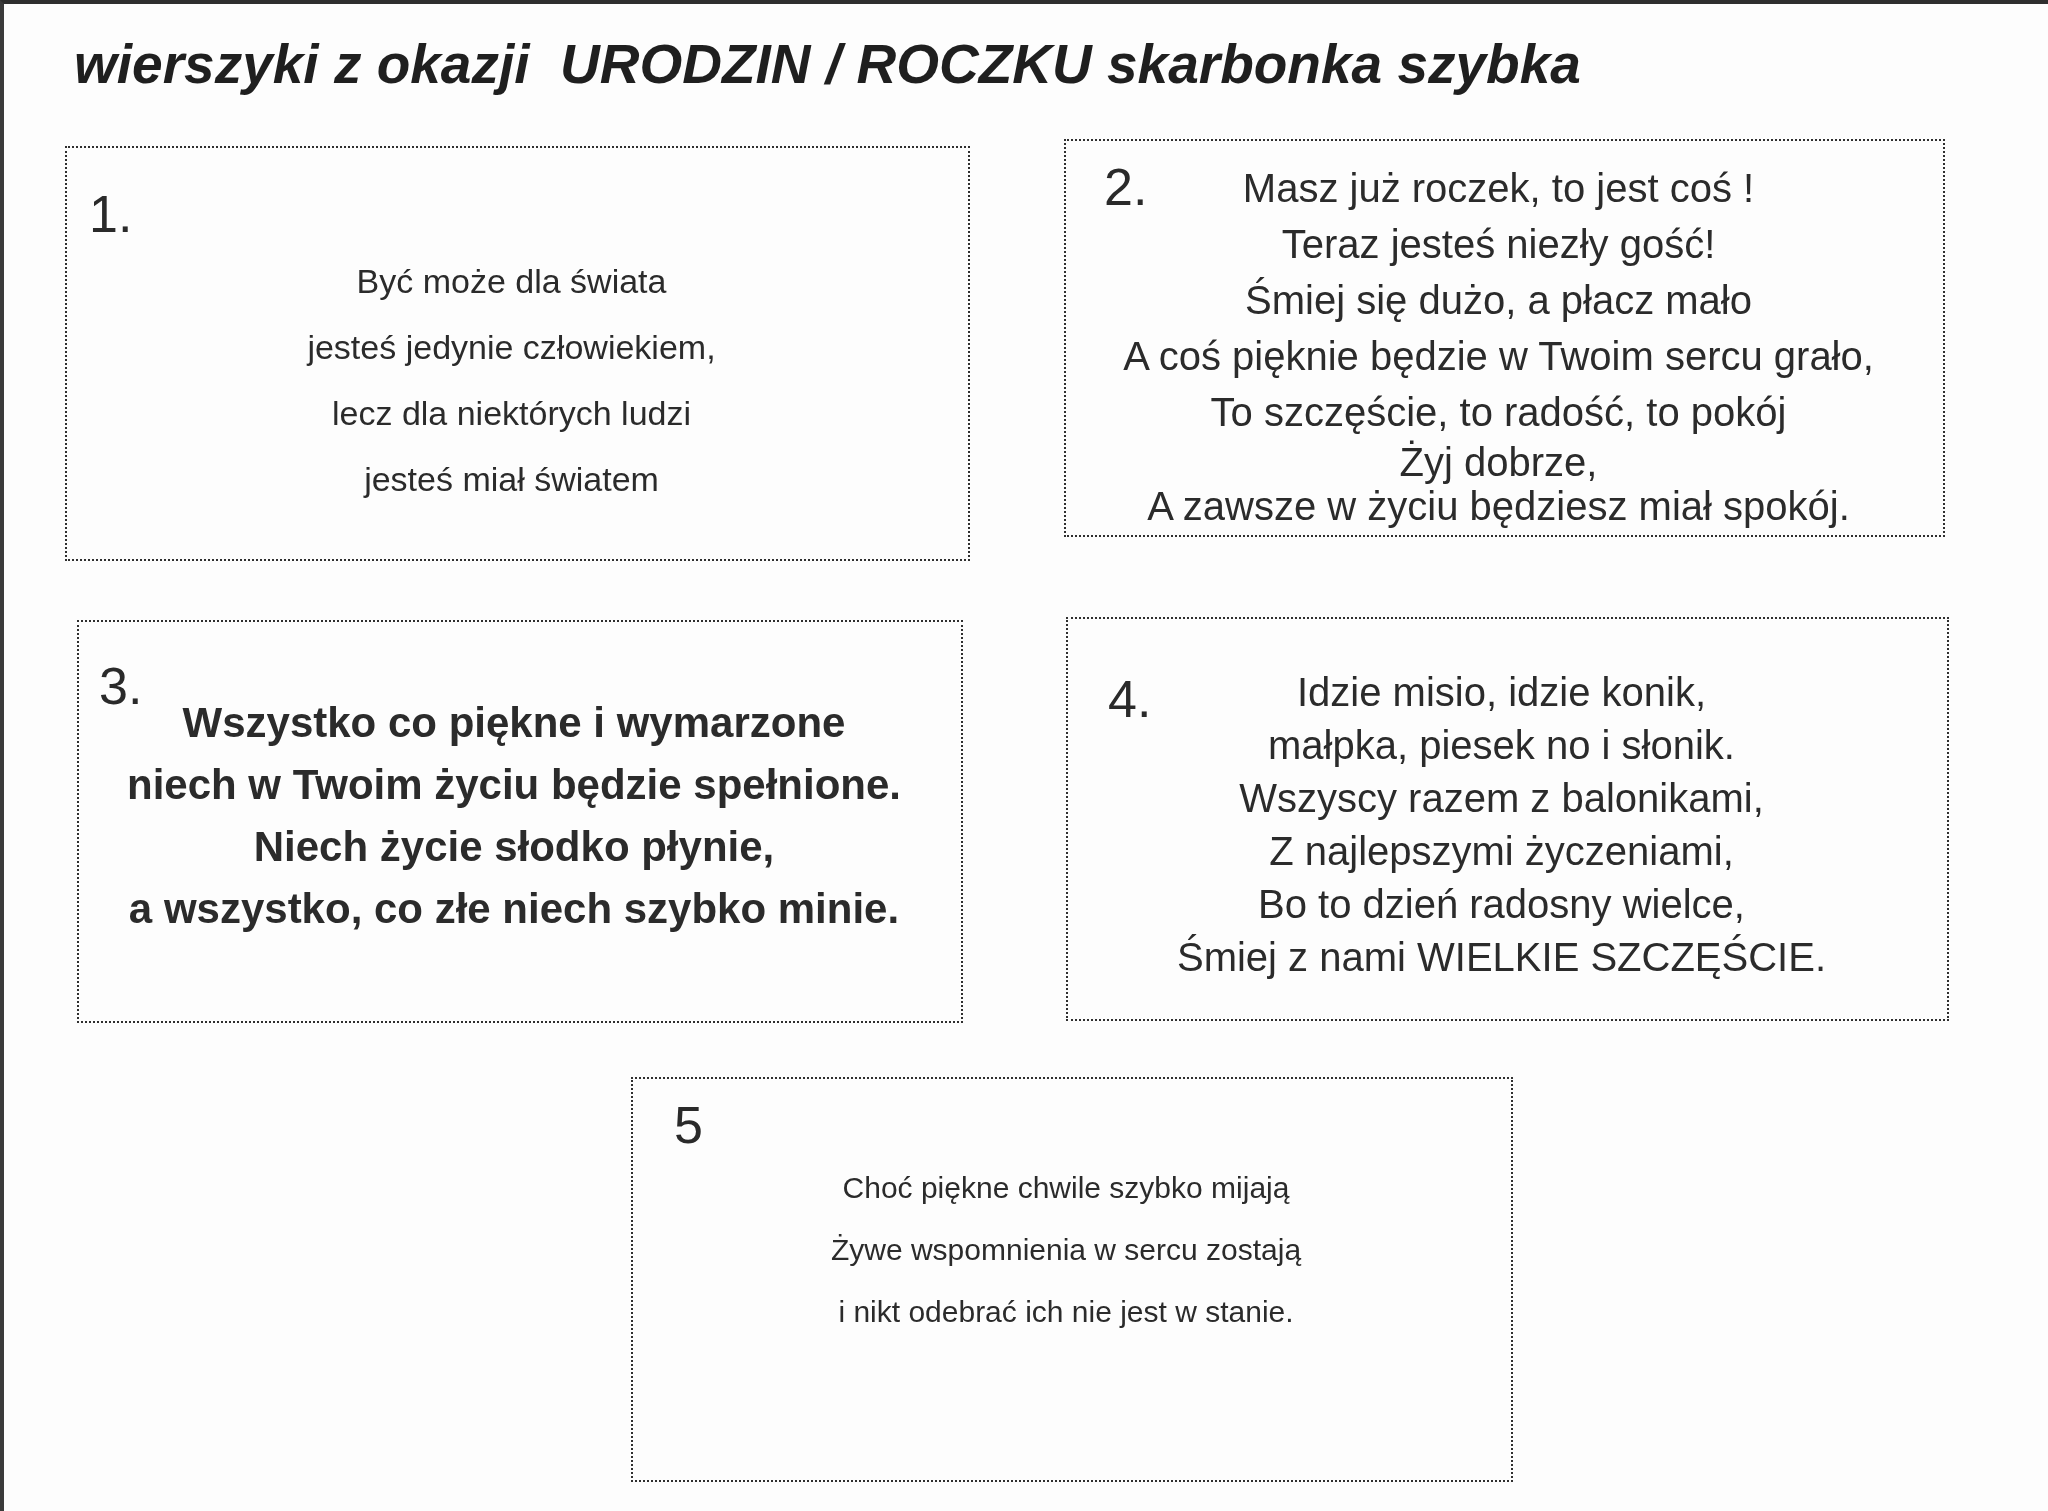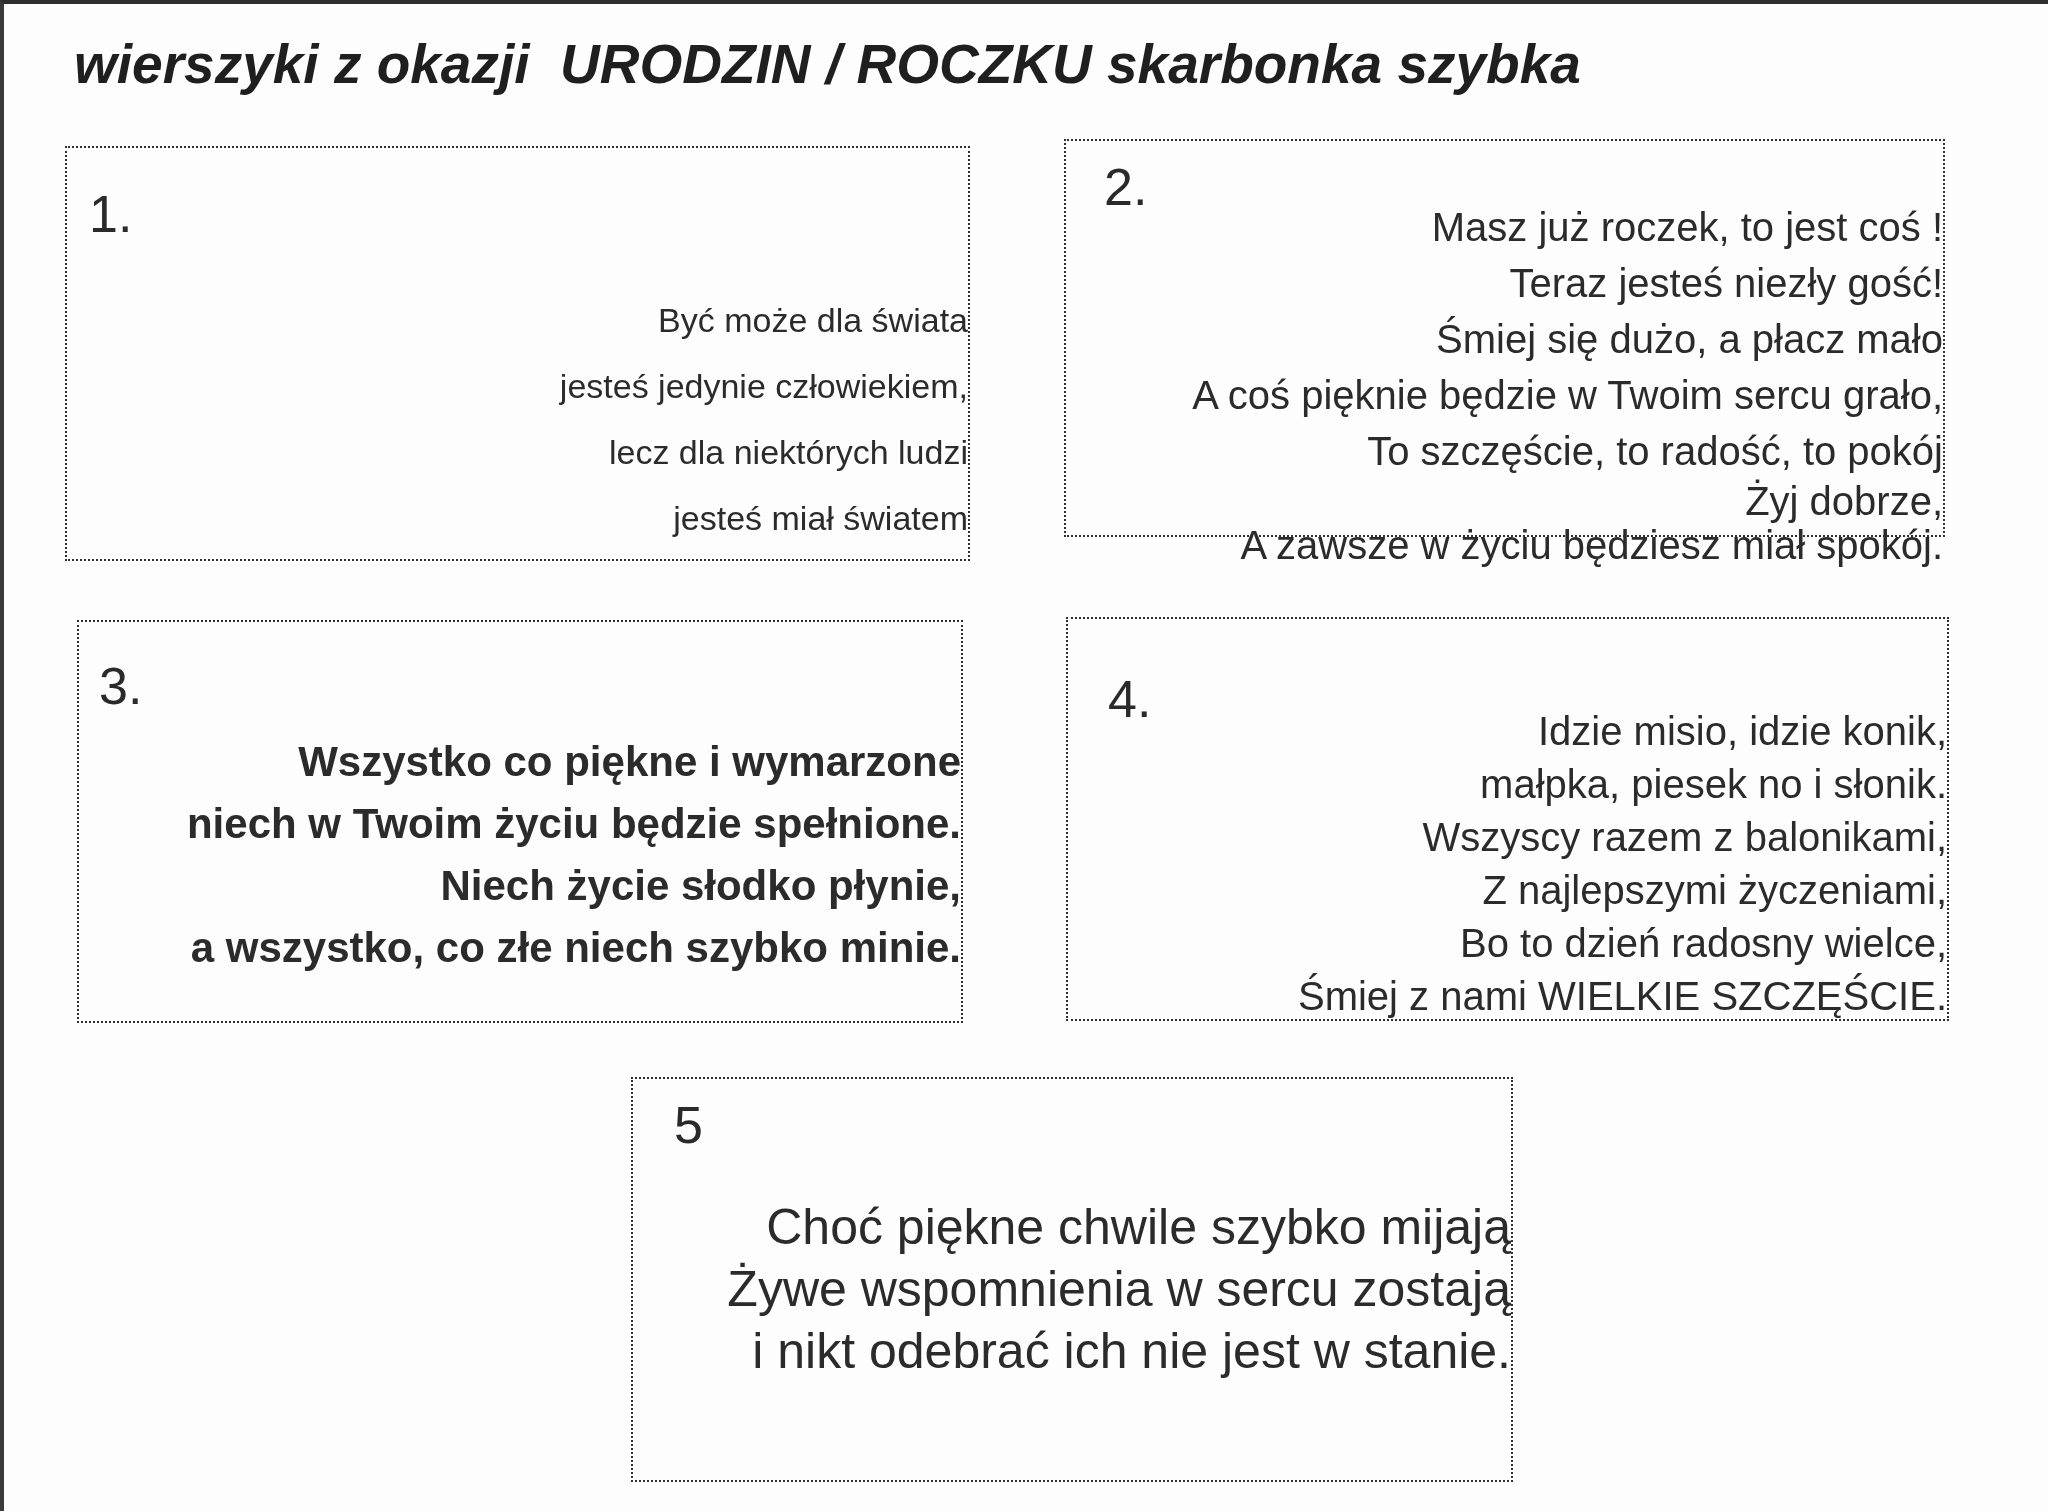--- a/index.html
+++ b/index.html
@@ -41,24 +41,23 @@
   }
   .num {
     position: absolute;
     font-size: 52px;
     line-height: 60px;
     color: #2a2a2a;
   }
   .lines {
     position: absolute;
     left: 0;
-    right: 0;
-    text-align: right;
+    right: 12px;
+    text-align: center;
     color: #2b2b2b;
-    margin-top: 39px;
   }
   .line {
     white-space: pre;
   }
 
   
   #box1 { left: 61px;  top: 142px;  width: 905px; height: 415px; }
   #box1 .num   { left: 22px; top: 36px; }
   #box1 .lines { top: 100px; font-size: 34px; }
   #box1 .line  { height: 66px; line-height: 66px; }
@@ -79,21 +78,21 @@
 
   
   #box4 { left: 1062px; top: 613px; width: 883px; height: 404px; }
   #box4 .num   { left: 40px; top: 50px; }
   #box4 .lines { top: 47px; font-size: 40px; }
   #box4 .line  { height: 53px; line-height: 53px; }
 
   
   #box5 { left: 627px; top: 1073px; width: 882px; height: 405px; }
   #box5 .num   { left: 41px; top: 16px; }
-  #box5 .lines { top: 78px; font-size: 50px; }
+  #box5 .lines { top: 78px; font-size: 30px; }
   #box5 .line  { height: 62px; line-height: 62px; }
 </style>
 </head>
 <body>
 
 <div class="page">
 
   <div class="title">wierszyki z okazji  URODZIN / ROCZKU skarbonka szybka</div>
 
   <div class="poem" id="box1">

